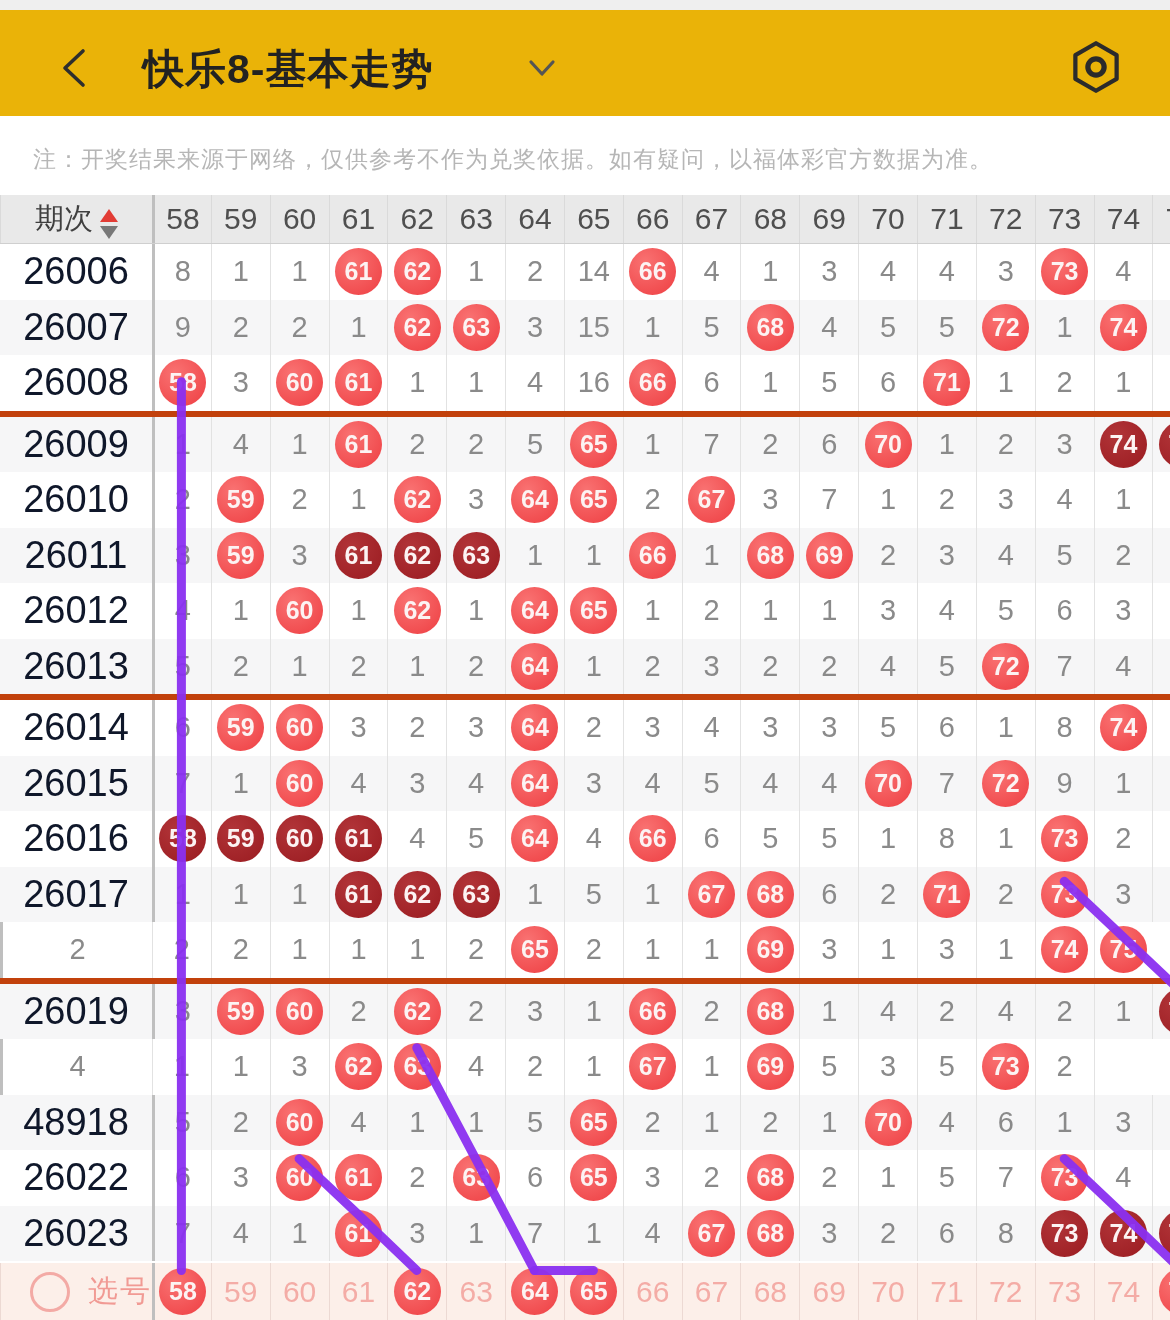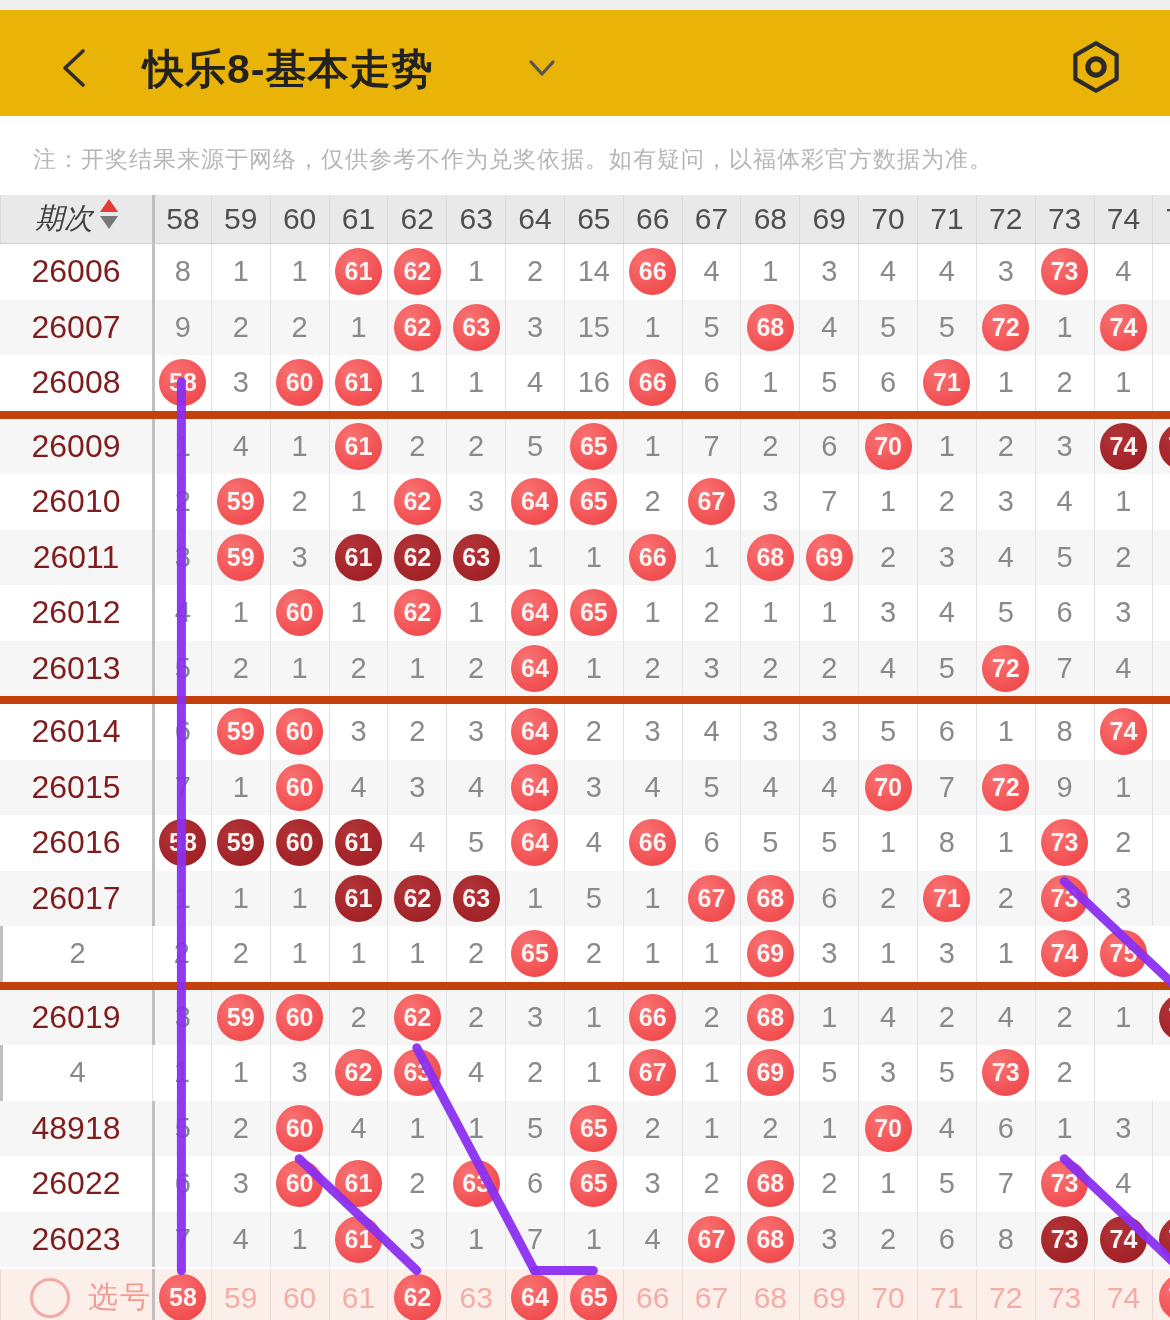--- a/index.html
+++ b/index.html
@@ -12,34 +12,34 @@
   .page-title{position:absolute;left:143px;top:32px;font-size:41px;font-weight:700;color:#222;letter-spacing:1px;}
   .dd-icon{position:absolute;left:527px;top:49px;width:30px;height:20px;}
   .settings-btn{position:absolute;left:1066px;top:27px;width:60px;height:60px;}
   .notice{position:absolute;left:33px;top:144px;width:1120px;font-size:23px;color:#b6b6b6;letter-spacing:1px;}
   
   .trend{position:absolute;left:0;top:195px;width:1170px;}
   .t-row{display:grid;grid-template-columns:152px repeat(18,58.85px);height:55.5px;}
   .t-row.head{height:48px;background:#e9e9e9;border-bottom:1px solid #cfcfcf;}
   .t-row.r-even{background:#ffffff;}
   .t-row.r-odd{background:#f6f6f7;}
-  .t-row.group-sep{border-bottom:8px solid #c2410c;}
+  .t-row.group-sep{border-bottom:6px solid #c2410c;}
   .t-cell{display:flex;align-items:center;justify-content:center;border-left:1px solid #e2e2e2;position:relative;}
   .t-cell.pcell{border-left:none;}
   .t-cell.first-num{border-left:3px solid #bfbfbf;}
   .head .t-cell{border-left:1px solid #dadada;}
   .head .t-cell.first-num{border-left:3px solid #bfbfbf;}
-  .period-txt{font-size:32px;color:#7f1d1d;}
+  .period-txt{font-size:38px;color:#0f172a;}
   .head-num{font-size:30px;color:#4f4f4f;}
   .count{font-size:29px;color:#8a8a8a;}
   .ball{width:47px;height:47px;border-radius:50%;display:flex;align-items:center;justify-content:center;
         font-size:25px;font-weight:600;color:#fcf3f3;flex:0 0 auto;}
   .ball.red{background:radial-gradient(circle at 35% 30%,#f97272,#ee3e42);}
   .ball.dark{background:radial-gradient(circle at 35% 30%,#b13438,#9a1b20);}
-  .sort-wrap{display:flex;align-items:flex-start;gap:7px;font-style:italic;}
+  .sort-wrap{display:flex;align-items:flex-end;gap:7px;}
   .sort-label{font-size:29px;color:#3f3f3f;}
   .sort-arrows{display:flex;flex-direction:column;gap:4px;}
   .tri-up{width:0;height:0;border-left:9px solid transparent;border-right:9px solid transparent;border-bottom:13px solid #e23c35;}
   .tri-down{width:0;height:0;border-left:9px solid transparent;border-right:9px solid transparent;border-top:13px solid #787878;}
   
   .t-row.selrow{height:57px;background:#fcefe9;border-top:2px solid #fff;}
   .selrow .t-cell{border-left:1px solid #ecd9d3;}
   .selrow .t-cell.first-num{border-left:3px solid #bfbfbf;}
   .sel-head{display:flex;align-items:center;justify-content:flex-end;padding-left:22px;gap:18px;border-left:none;}
   .sel-circle{width:34px;height:34px;border-radius:50%;border:3px solid #f3aaa5;flex:0 0 auto;}

